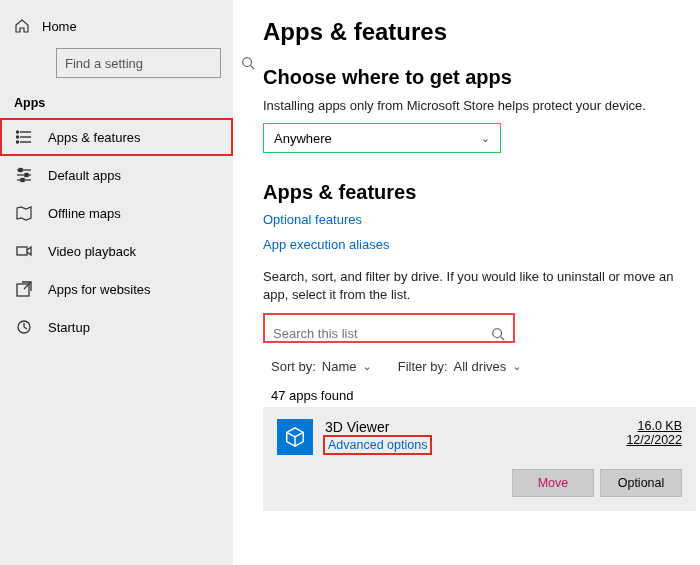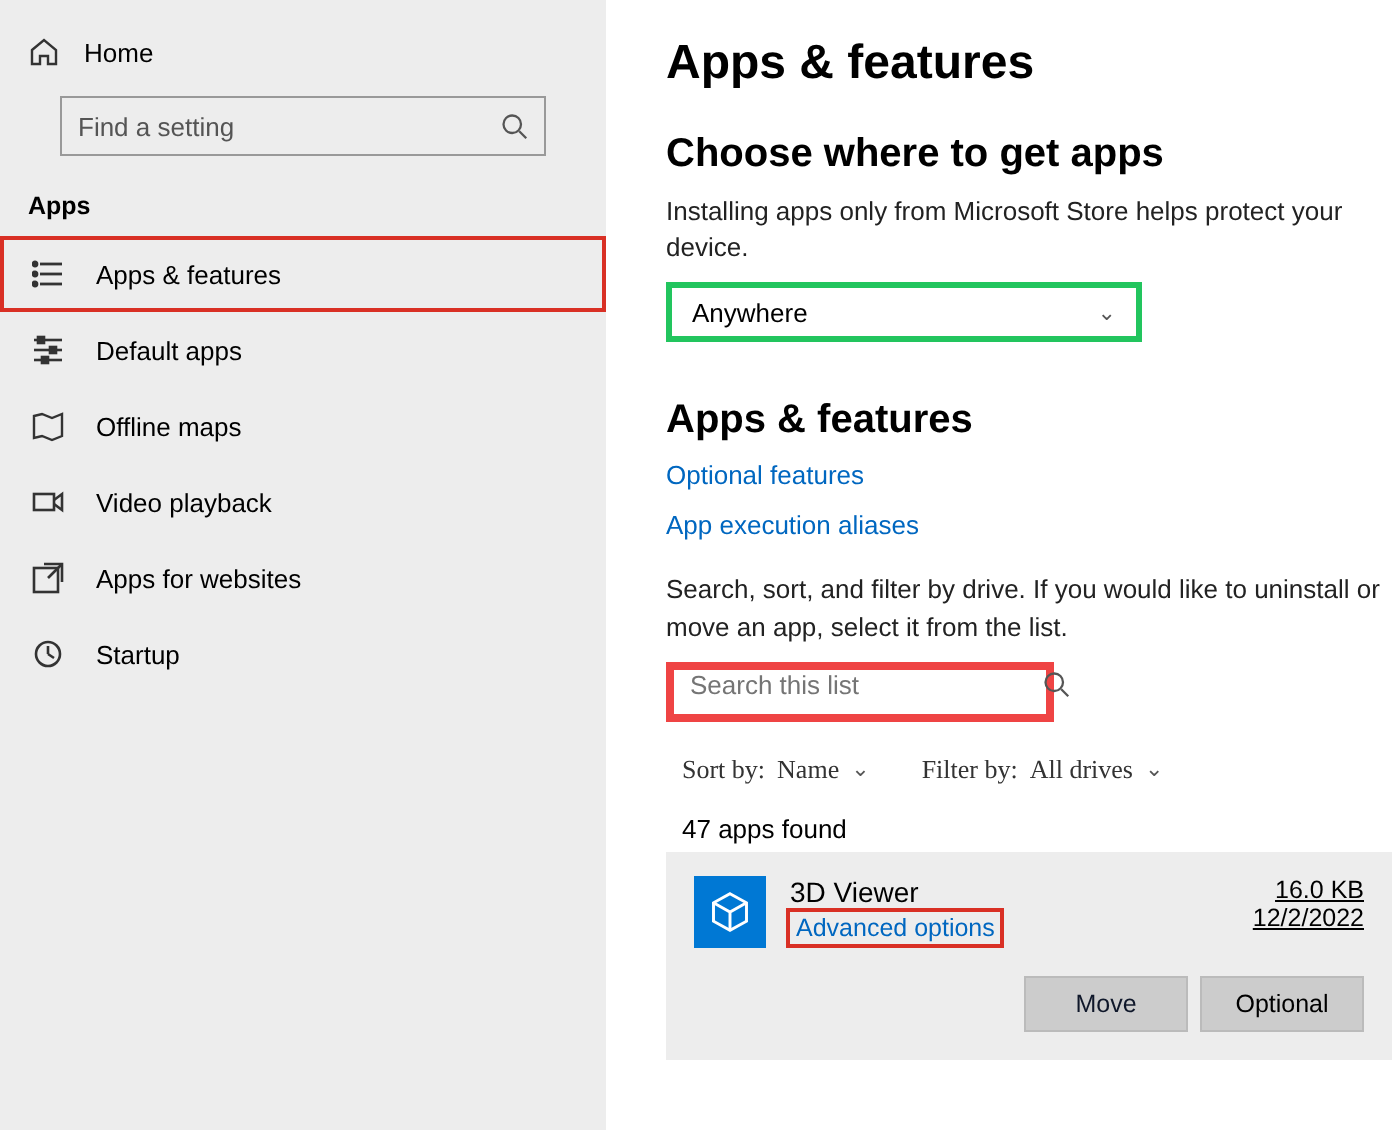--- a/index.html
+++ b/index.html
@@ -7,34 +7,34 @@
       font-family: "Segoe UI", Tahoma, sans-serif;
       font-size: 13px;
       color: #000;
       background: #fff;
       width: 700px;
       height: 565px;
       overflow: hidden;
       display: flex;
     }
     .sidebar {
-      width: 303px;
+      width: 233px;
       background: #ededed;
       padding: 10px 0;
       flex-shrink: 0;
     }
     .home-row {
       display: flex;
       align-items: center;
       padding: 8px 14px;
       gap: 12px;
       cursor: pointer;
     }
     .home-row .icon { width: 16px; display: inline-flex; }
-    .search-wrap { padding: 6px 30px 4px; }
+    .search-wrap { padding: 6px 12px 4px; margin-left: 44px; }
     .search {
       width: 100%;
       height: 30px;
       border: 1px solid #999;
       background: #ededed;
       display: flex;
       align-items: center;
       padding: 0 8px;
       cursor: text;
     }
@@ -67,44 +67,44 @@
     }
     .content {
       flex: 1;
       padding: 18px 0 0 30px;
       overflow: hidden;
     }
     h1 { font-size: 24px; font-weight: 600; margin-bottom: 20px; }
     h2 { font-size: 20px; font-weight: 600; margin-bottom: 8px; }
     .subtext { font-size: 13px; color: #222; margin-bottom: 8px; line-height: 1.4; }
     .select {
-      border: 3px solid #22c55e;
+      border: 1px solid #22c55e;
       width: 238px;
       height: 30px;
       display: flex;
       align-items: center;
       justify-content: space-between;
       padding: 0 10px;
       cursor: pointer;
       margin-bottom: 28px;
     }
     .link { color: #0067c0; cursor: pointer; margin-bottom: 10px; display: inline-block; }
     .search2-wrap { margin: 6px 0 10px; }
     .search2 {
-      border: 4px solid #ef4444;
-      width: 194px;
+      border: 2px solid #ef4444;
+      width: 252px;
       height: 30px;
       display: flex;
-      align-items: flex-start;
+      align-items: flex-end;
       padding: 0 8px;
       cursor: text;
     }
     .search2 input { flex:1; border:none; outline:none; background:transparent; font-size:13px; }
     .sortrow { display: flex; gap: 26px; padding: 6px 8px; font-size: 13px; color: #333; }
-    .sortpair { display:flex; gap:6px; align-items:center; cursor:pointer;font-family:Liberation Serif, serif; }
+    .sortpair { display:flex; gap:6px; align-items:center; cursor:pointer; }
     .count { padding: 8px 8px 4px; font-size: 13px; }
     .app-card {
       background: #ededed;
       padding: 12px 14px 14px;
       margin-right: 4px;
     }
     .app-row1 { display: flex; align-items: flex-start; gap: 12px; }
     .app-icon {
       width: 36px; height:36px; background:#0078d4; display:flex; align-items:center; justify-content:center; flex-shrink:0;
     }
@@ -119,21 +119,21 @@
       padding: 1px 3px;
       margin-top:2px;
       cursor:pointer;
     }
     .meta { text-align:right; font-size:12.5px;text-decoration:underline; }
     .btnrow { display:flex; justify-content:flex-end; gap:6px; margin-top:14px; }
     .btn {
       width: 82px; height:28px; background:#ccc; border:1px solid #bbb;
       display:flex; align-items:center; justify-content:center; font-size:12.5px; cursor:pointer;
     }
-    .btn.disabled { color:#0f172a; cursor:default; }
+    .btn.disabled { color:#be185d; cursor:default; }
     svg { display:block; }
     .chev { font-size:11px; color:#555; }
   </style>
 </head>
 <body>
 
 <div class="sidebar">
   <div class="home-row">
     <span class="icon">
       <svg width="16" height="16" viewBox="0 0 16 16" fill="none" stroke="#333" stroke-width="1.2">

